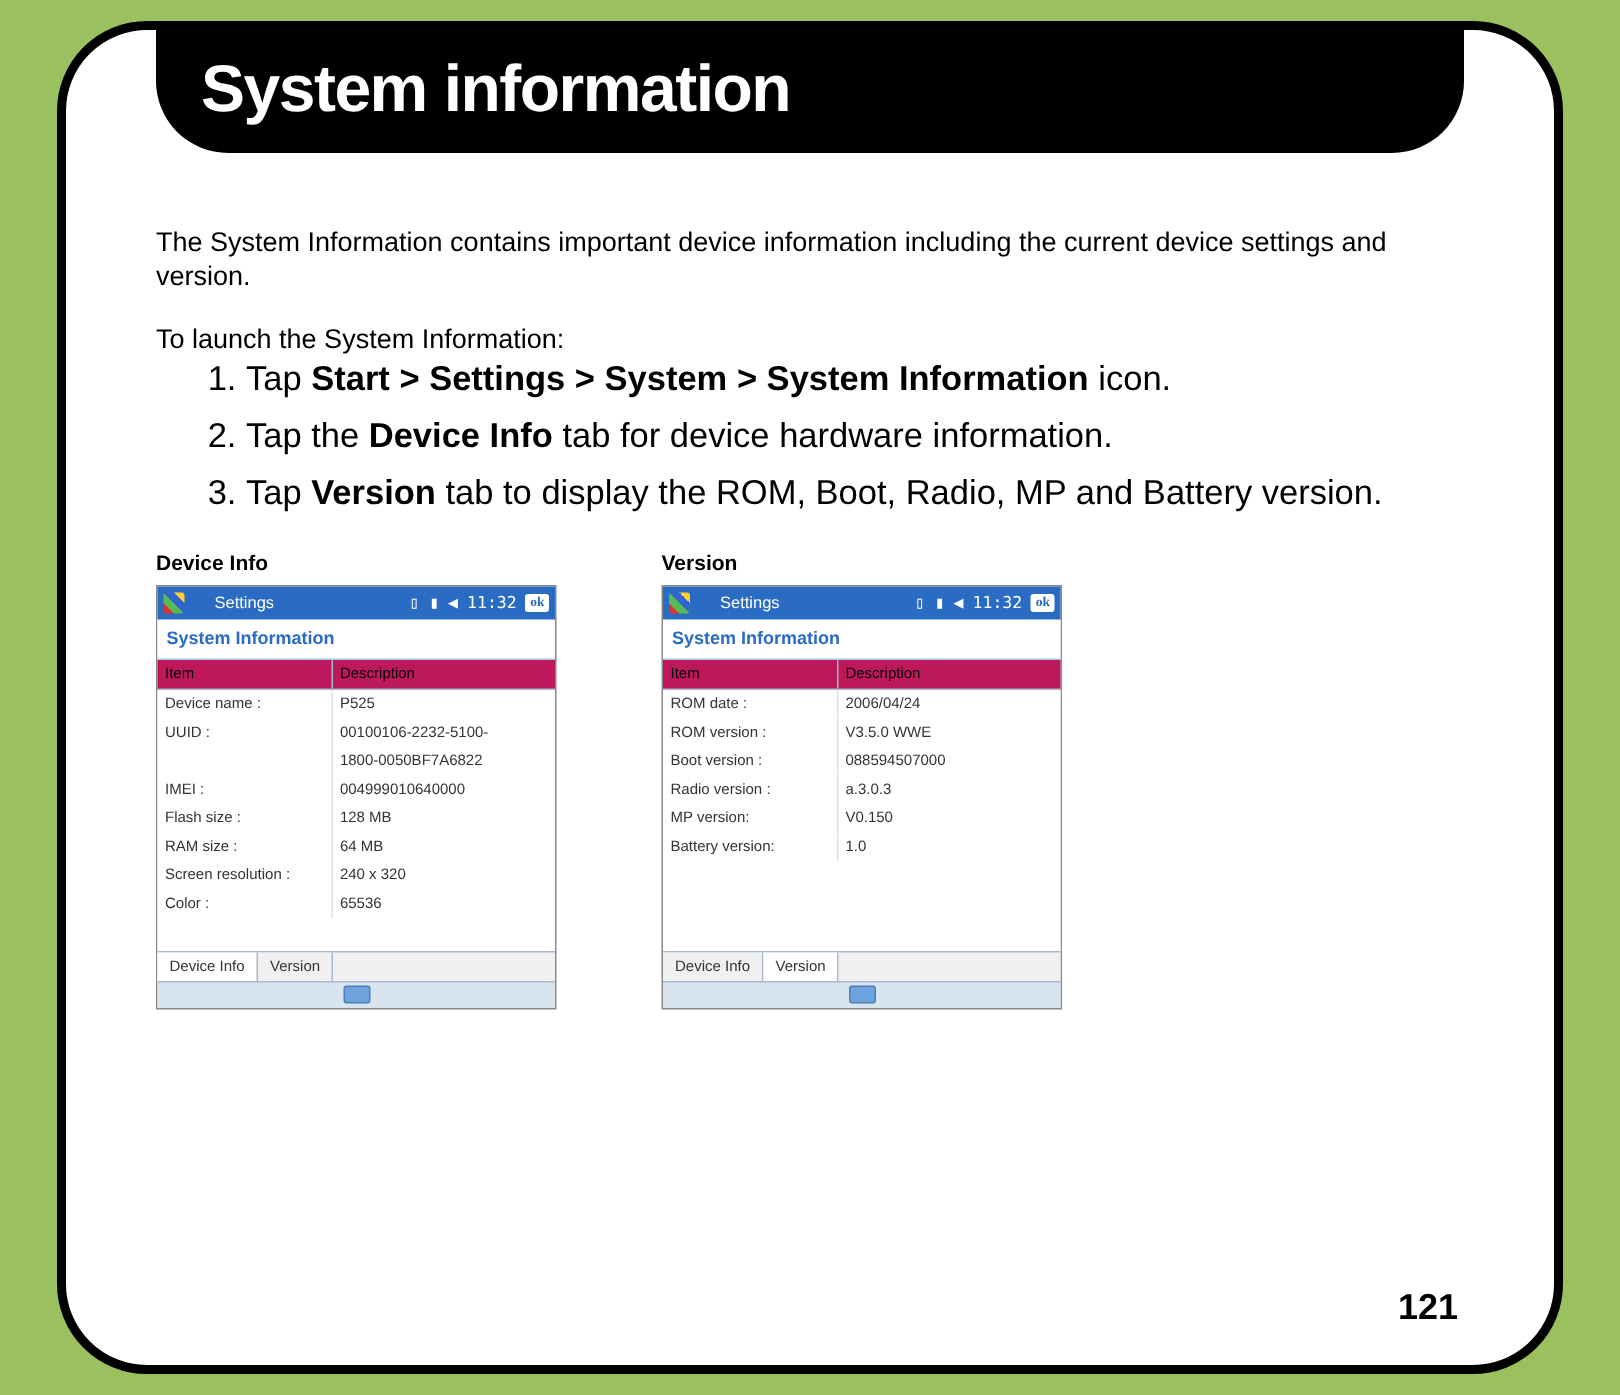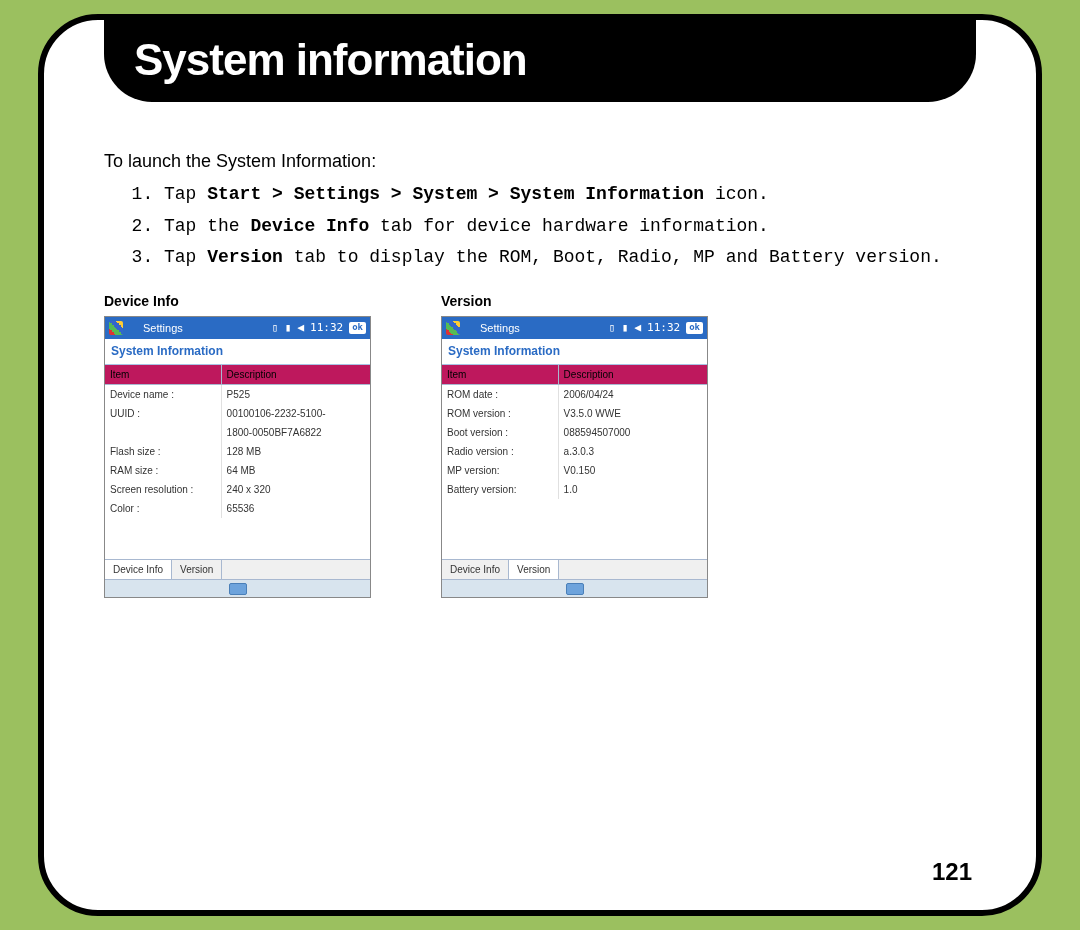--- a/index.html
+++ b/index.html
@@ -42,23 +42,23 @@
   .content {
     position: absolute;
     top: 130px;
     left: 60px;
     right: 60px;
     color: #000;
     font-size: 18px;
     line-height: 1.3;
   }
   .intro { margin-bottom: 18px; }
-  .launch-label { margin-bottom: 10px; }
+  .launch-label { }
   ol { margin-left: 60px; margin-bottom: 22px; }
-  ol li { margin-bottom: 8px; font-size: 18px; font-family: Liberation Mono, monospace; }
+  ol li { margin-bottom: 8px; font-size: 23px; }
   .bold { font-weight: bold; }
   .shots-row {
     display: flex;
     gap: 70px;
     margin-top: 6px;
   }
   .shot-col { width: 267px; }
   .shot-label { font-weight: bold; font-size: 14px; margin-bottom: 6px; }
   .device-screen {
     width: 267px;
@@ -90,20 +90,21 @@
     align-items: center;
     font-family: monospace;
   }
   .tb-ok {
     background: #fff;
     color: #2a6bc4;
     border-radius: 2px;
     padding: 0 3px;
     font-size: 9px;
     font-weight: bold;
+    font-family: Liberation Serif, serif;
   }
   .screen-header {
     color: #2a6bc4;
     font-weight: bold;
     font-size: 12px;
     padding: 5px 6px;
     background: #fff;
     border-bottom: 1px solid #a8c4e4;
   }
   .grid-head {
@@ -159,20 +160,21 @@
 </style>
 </head>
 <body>
 
 <div class="page-frame">
   <div class="title-tab">
     <h1>System information</h1>
   </div>
 
   <div class="content">
+    <p class="intro">The System Information contains important device information including the current device settings and version.</p>
     <p class="launch-label">To launch the System Information:</p>
     <ol>
       <li>
         <span>Tap </span><span class="bold">Start &gt; Settings &gt; System &gt; System Information</span><span> icon.</span>
       </li>
       <li>
         <span>Tap the </span><span class="bold">Device Info</span><span> tab for device hardware information.</span>
       </li>
       <li>
         <span>Tap </span><span class="bold">Version</span><span> tab to display the ROM, Boot, Radio, MP and Battery version.</span>
@@ -206,20 +208,24 @@
               </div>
               <div class="grid-row">
                 <div class="col-item">UUID :</div>
                 <div class="col-desc">00100106-2232-5100-</div>
               </div>
               <div class="grid-row">
                 <div class="col-item"></div>
                 <div class="col-desc">1800-0050BF7A6822</div>
               </div>
               <div class="grid-row">
+                <div class="col-item">IMEI :</div>
+                <div class="col-desc">004999010640000</div>
+              </div>
+              <div class="grid-row">
                 <div class="col-item">Flash size :</div>
                 <div class="col-desc">128 MB</div>
               </div>
               <div class="grid-row">
                 <div class="col-item">RAM size :</div>
                 <div class="col-desc">64 MB</div>
               </div>
               <div class="grid-row">
                 <div class="col-item">Screen resolution :</div>
                 <div class="col-desc">240 x 320</div>

